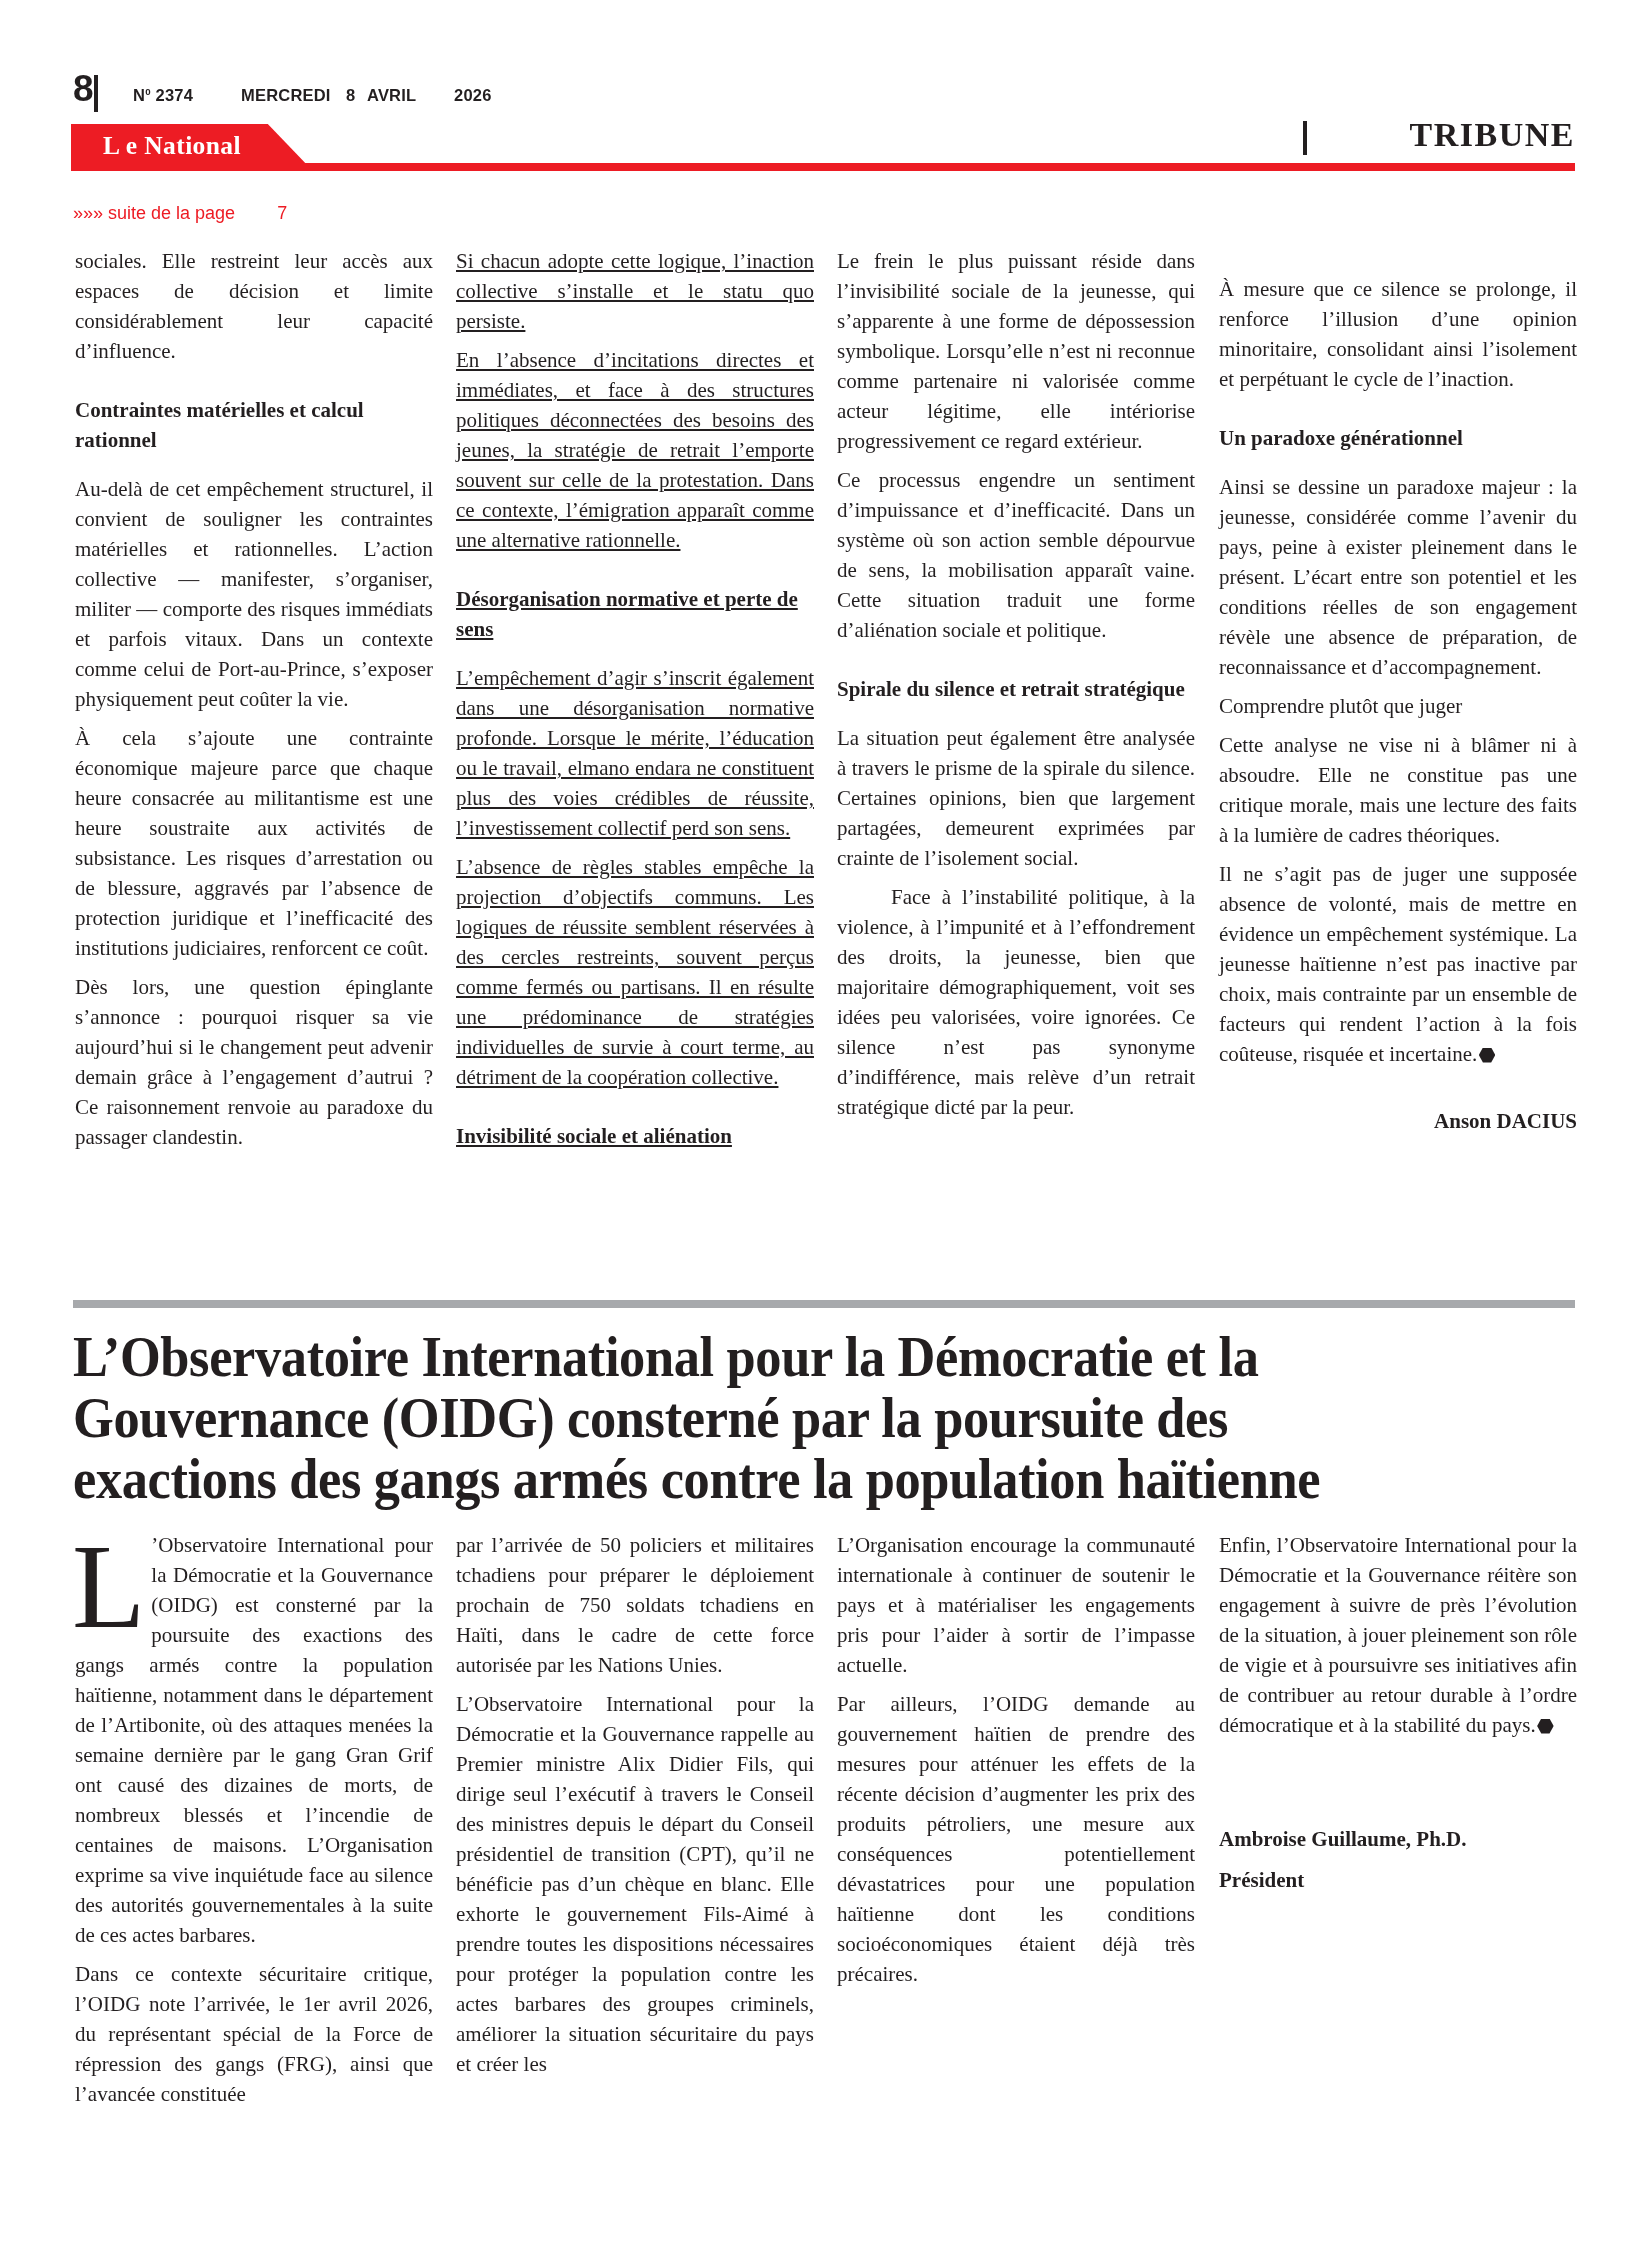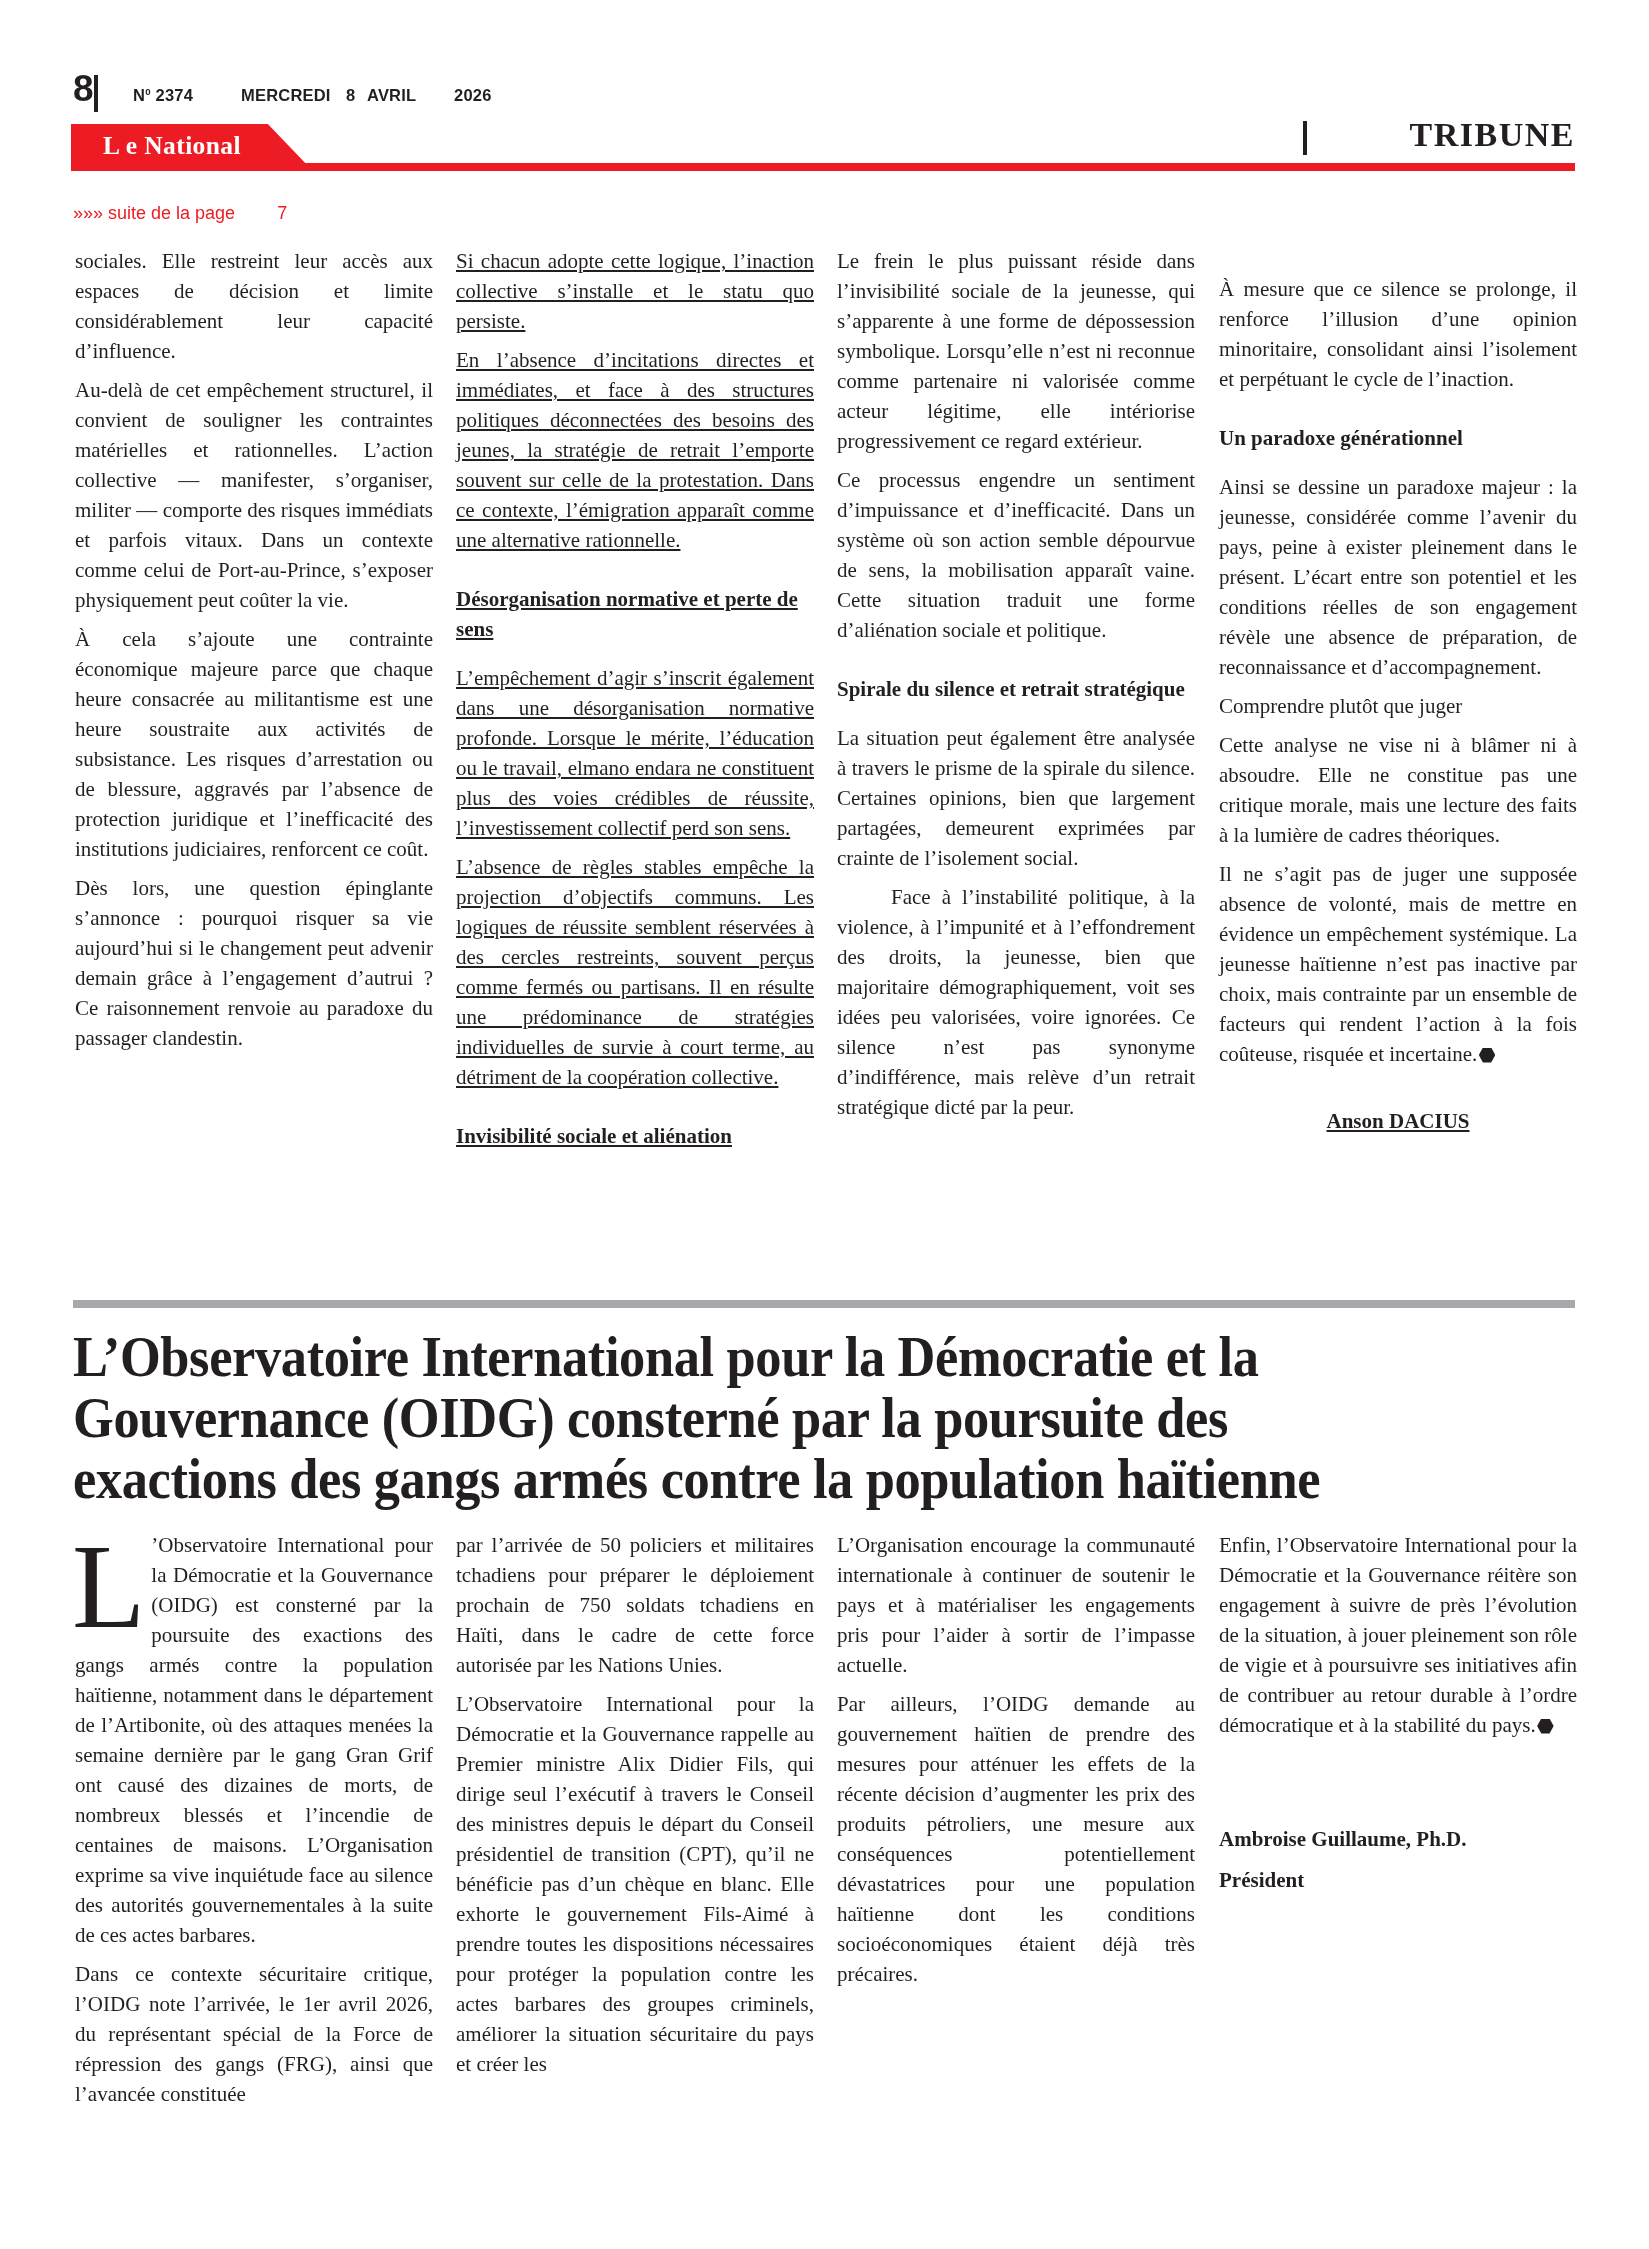--- a/index.html
+++ b/index.html
@@ -21,21 +21,21 @@
 
   
   .col { position: absolute; width: 358px; font-family: "Liberation Serif", serif; font-size: 21px; line-height: 30px; color: #231f20; text-align: justify; hyphens: none; }
   .col p { margin: 0 0 9px 0; }
   .col h3 { margin: 0 0 19.5px 0; font-size: 21px; line-height: 30px; font-weight: bold; text-align: left; }
   .col h3.sp { margin-top: 28.5px; }
   .col p.indent { text-indent: 54px; }
   .col .plain { text-align: left; }
   .end-mark { display: inline-block; width: 16.5px; height: 15px; background: #231f20; vertical-align: -1.5px; margin-left: 1.5px;
               clip-path: polygon(25% 0, 75% 0, 100% 50%, 75% 100%, 25% 100%, 0 50%); }
-  .signature { font-weight: bold; text-align: center; margin-top: 37px !important; text-decoration: underline; }
+  .signature { font-weight: bold; text-align: right; margin-top: 37px !important; }
 
   .c1 { left: 75px; top: 246px; }
   .c2 { left: 456px; top: 246px; text-decoration: underline; }
   .c3 { left: 837px; top: 246px; }
   .c4 { left: 1219px; top: 246px; margin-top: 28px; }
 
   
   .grey-rule { position: absolute; left: 73px; top: 1300px; width: 1502px; height: 8.2px; background: #a7a9ac; }
 
   
@@ -63,20 +63,21 @@
 <div class="red-rule"></div>
 <div class="brand-tab"></div>
 <div class="brand-text">L e National</div>
 <div class="section-bar"></div>
 <div class="section-title">TRIBUNE</div>
 
 <div class="continued"><span>»»» suite de la page</span><span class="pg">7</span></div>
 
 <div class="col c1">
     <p>sociales. Elle restreint leur accès aux espaces de décision et limite considérablement leur capacité d’influence.</p>
+    <h3 class="sp">Contraintes matérielles et calcul rationnel</h3>
     <p>Au-delà de cet empêchement structurel, il convient de souligner les contraintes matérielles et rationnelles. L’action collective — manifester, s’organiser, militer — comporte des risques immédiats et parfois vitaux. Dans un contexte comme celui de Port-au-Prince, s’exposer physiquement peut coûter la vie.</p>
     <p>À cela s’ajoute une contrainte économique majeure parce que chaque heure consacrée au militantisme est une heure soustraite aux activités de subsistance. Les risques d’arrestation ou de blessure, aggravés par l’absence de protection juridique et l’inefficacité des institutions judiciaires, renforcent ce coût.</p>
     <p>Dès lors, une question épinglante s’annonce : pourquoi risquer sa vie aujourd’hui si le changement peut advenir demain grâce à l’engagement d’autrui ? Ce raisonnement renvoie au paradoxe du passager clandestin.</p>
   </div>
 <div class="col c2">
     <p>Si chacun adopte cette logique, l’inaction collective s’installe et le statu quo persiste.</p>
     <p>En l’absence d’incitations directes et immédiates, et face à des structures politiques déconnectées des besoins des jeunes, la stratégie de retrait l’emporte souvent sur celle de la protestation. Dans ce contexte, l’émigration apparaît comme une alternative rationnelle.</p>
     <h3 class="sp">Désorganisation normative et perte de sens</h3>
     <p>L’empêchement d’agir s’inscrit également dans une désorganisation normative profonde. Lorsque le mérite, l’éducation ou le travail, elmano endara ne constituent plus des voies crédibles de réussite, l’investissement collectif perd son sens.</p>
     <p>L’absence de règles stables empêche la projection d’objectifs communs. Les logiques de réussite semblent réservées à des cercles restreints, souvent perçus comme fermés ou partisans. Il en résulte une prédominance de stratégies individuelles de survie à court terme, au détriment de la coopération collective.</p>

